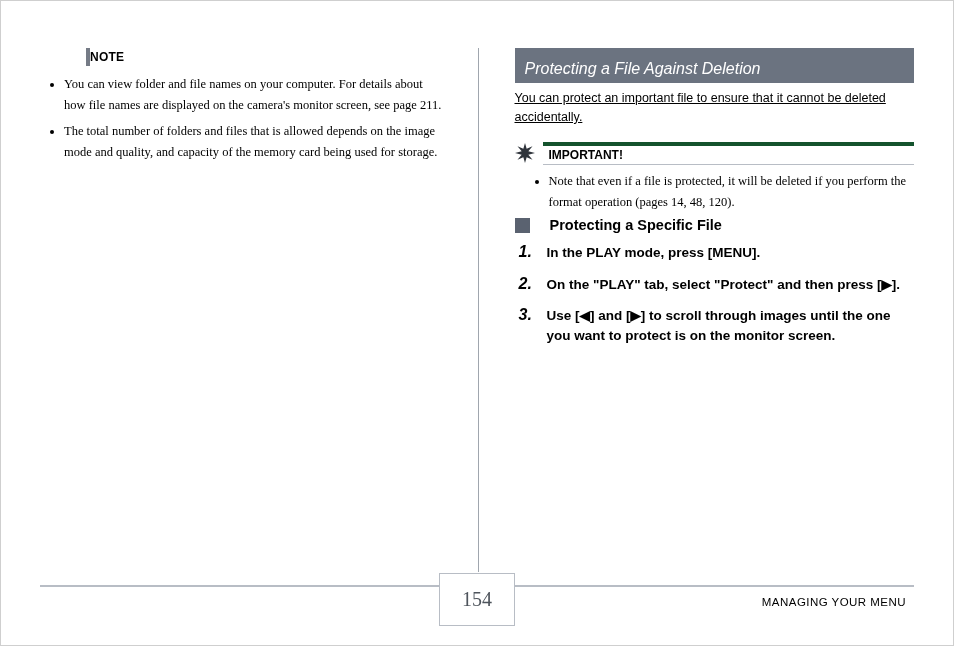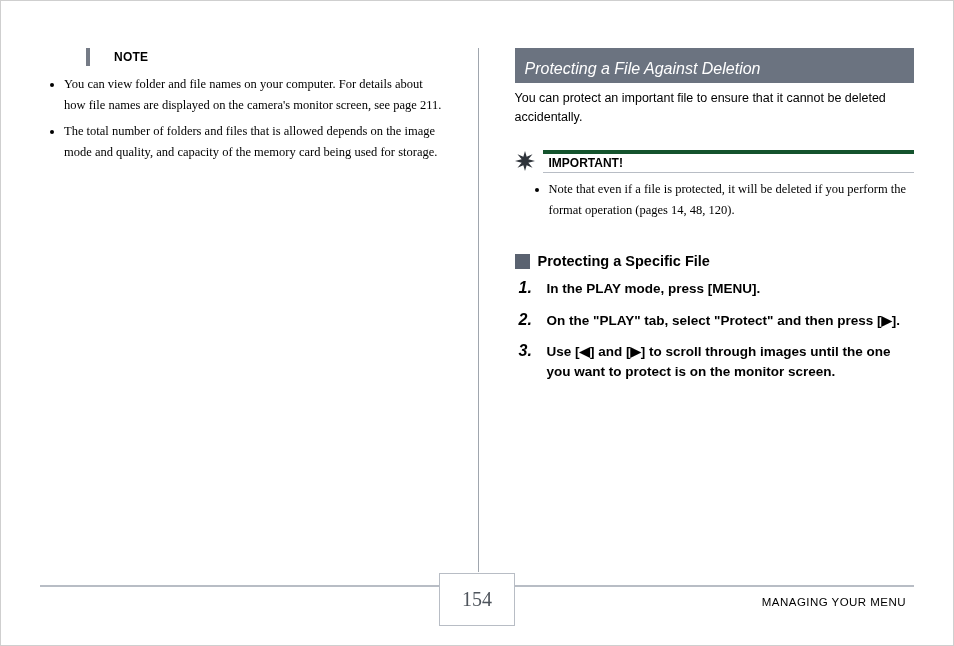--- a/index.html
+++ b/index.html
@@ -15,39 +15,39 @@
   .page{
     width:954px;height:646px;margin:0 auto;background:var(--page-bg);
     box-sizing:border-box;position:relative;
     padding:48px 40px 28px 42px;
     box-shadow:inset 0 0 0 1px #cfcfcf;
   }
   .cols{display:flex;gap:36px;height:524px;}
   .col{flex:1 1 0;position:relative;}
   .divider{width:1px;background:#a0a6ae;height:524px;margin-top:0;}
   
-  .note-row{display:flex;align-items:center;gap:24px;margin:0 0 8px 0;padding-left:44px;}
+  .note-row{display:flex;align-items:center;gap:0;margin:0 0 8px 0;padding-left:44px;}
   .note-bar{width:4px;height:18px;background:var(--note-bar);} 
   .note-title{font-size:12px;font-weight:bold;letter-spacing:.02em;}
   .bullets{margin:0 0 0 22px;padding:0;font-family:Liberation Serif, serif;}
   .bullets li{font-size:12.5px;line-height:1.7;margin:0 0 4px 0;}
   
   .section-header{
     background:var(--header-bg);color:var(--header-text);
     font-size:16px;font-weight:normal;padding:12px 10px 5px;margin:0 0 6px 0;
     font-style:italic;
   }
-  .intro{font-size:12.5px;line-height:1.55;margin:0 0 22px 0;}
+  .intro{font-size:12.5px;line-height:1.55;margin:0 0 14px 0;text-decoration:underline;}
   .important-row{display:flex;align-items:center;gap:8px;margin:0 0 6px 0;}
   .burst{width:20px;height:20px;display:inline-block;}
   .imp-label{
     font-size:12px;font-weight:bold;padding:2px 6px 2px 6px;border-bottom:1px solid #b8bdc5;border-top:4px solid #14532d;
     width:100%;
   }
-  .subhead-row{display:flex;align-items:center;gap:8px;margin:32px 0 10px 0;}
+  .subhead-row{display:flex;align-items:center;gap:20px;margin:4px 0 10px 0;}
   .subhead-box{width:13px;height:13px;background:#5a6270;border:1px solid #5a6270;}
   .subhead{font-size:14.5px;font-weight:bold;}
   .steps{margin:0 0 0 4px;padding:0;list-style:none;}
   .steps li{display:flex;gap:10px;margin:0 0 12px 0;}
   .step-num{font-size:16px;font-weight:bold;font-style:italic;min-width:18px;}
   .step-text{font-size:13.5px;font-weight:bold;line-height:1.45;}
   
   .rule{position:absolute;left:40px;right:40px;bottom:58px;height:1px;border-top:2px solid #b8bdc5;}
   .pagebox{
     position:absolute;left:50%;bottom:20px;transform:translateX(-50%);

